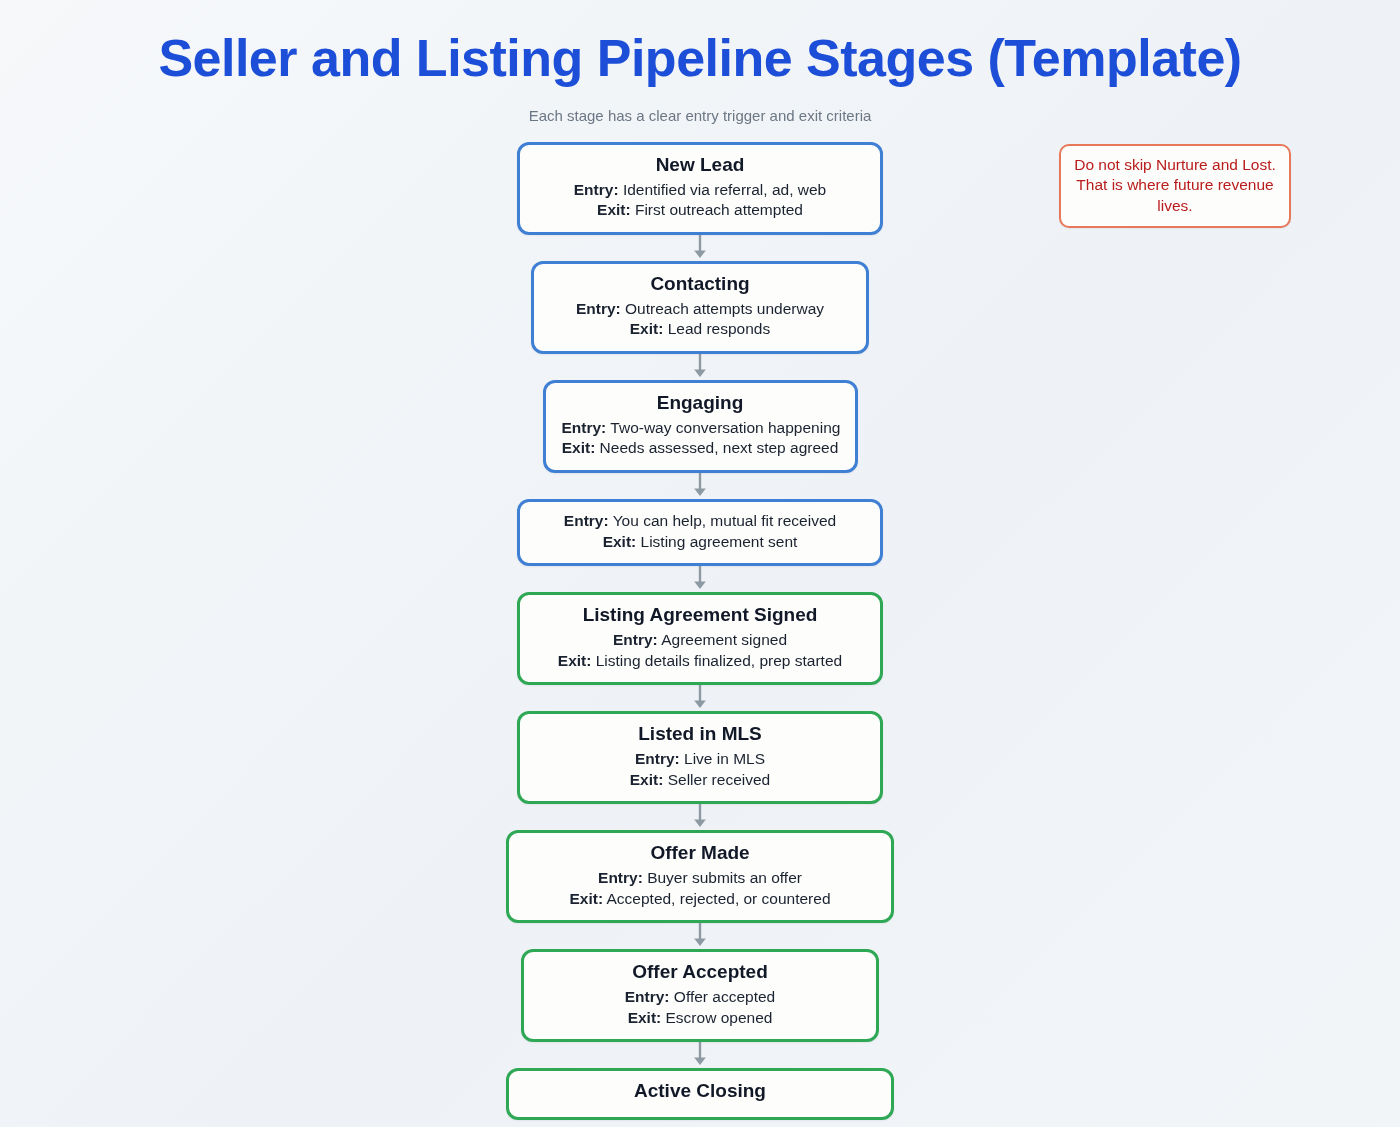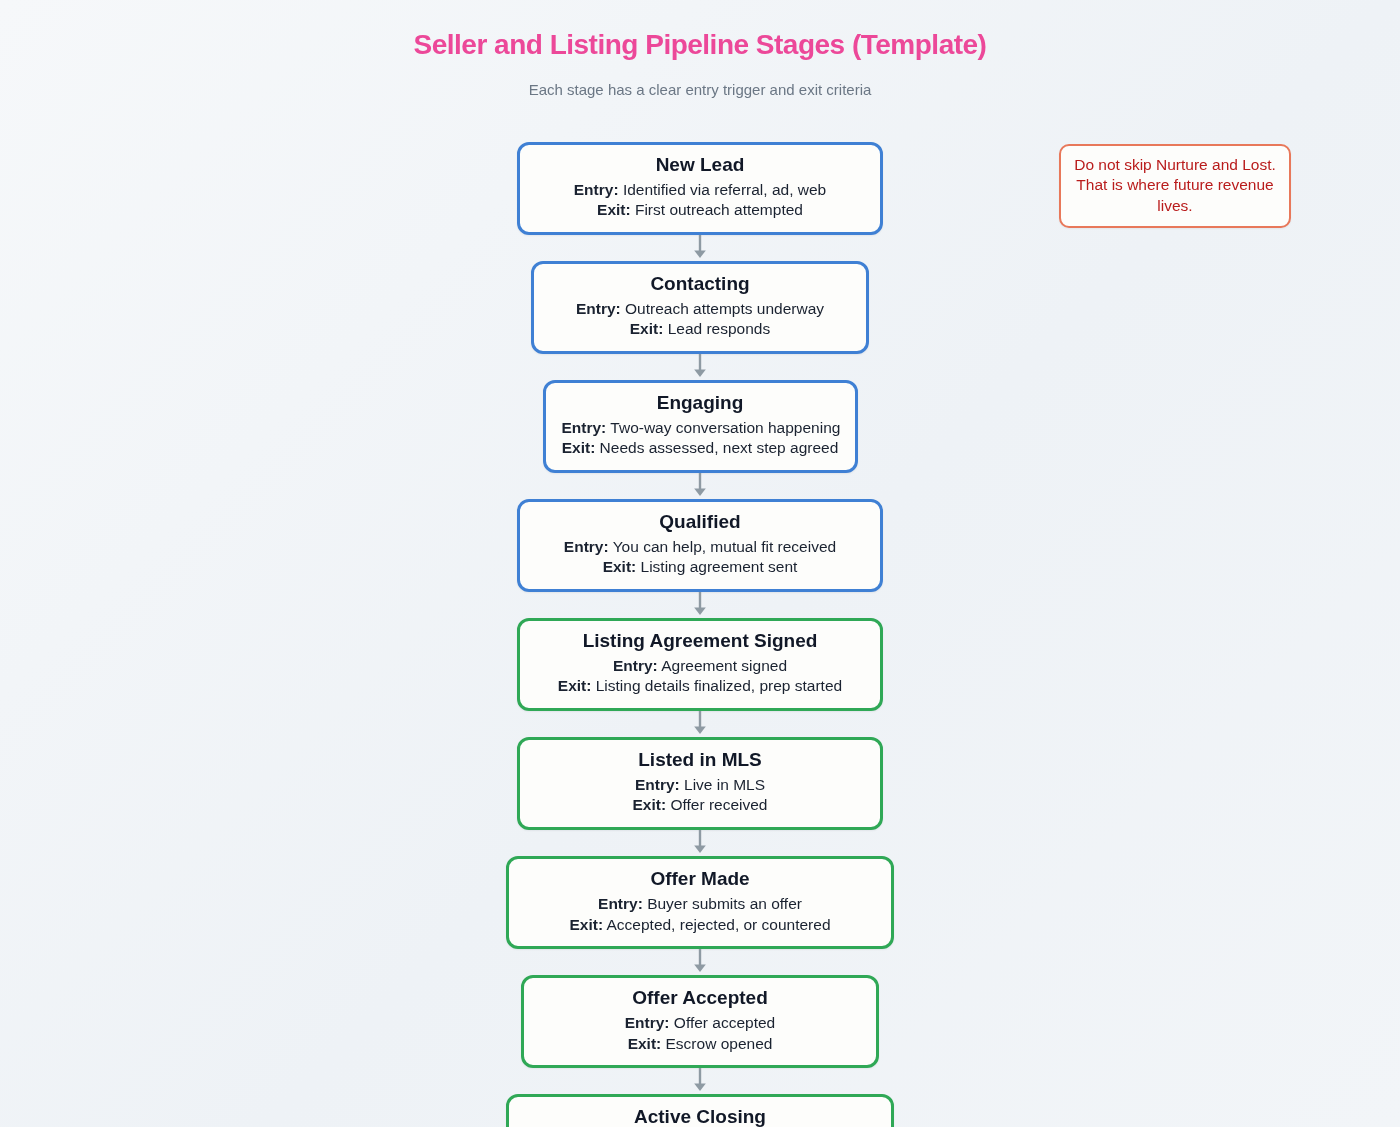--- a/index.html
+++ b/index.html
@@ -15,23 +15,23 @@
     overflow: hidden;
     position: relative;
   }
 
   
   .header {
     padding-top: 30px;
     text-align: center;
   }
   .page-title {
-    font-size: 28px;
+    font-size: 52px;
     font-weight: bold;
-    color: #ec4899;
+    color: #1d4ed8;
     letter-spacing: -0.5px;
     line-height: 1.1;
     margin: 0;
   }
   .page-subtitle {
     font-size: 15px;
     color: #6b7785;
     margin-top: 20px;
     font-weight: normal;
   }
@@ -153,21 +153,20 @@
       </div>
     </div>
     <div class="arrow">
       <svg width="22" height="26" viewBox="0 0 22 26">
         <line x1="11" y1="0" x2="11" y2="17" stroke="#8e9aa3" stroke-width="2.4"></line>
         <path d="M5.2 15.4 L11 23 L16.8 15.4 Z" fill="#8e9aa3"></path>
       </svg>
     </div>
     <div class="stage-row">
       <div class="node blue" style="width: 366px;">
-        <div class="node-title">Qualified</div>
         <div class="node-line"><b>Entry:</b><span> You can help, mutual fit received</span></div>
         <div class="node-line"><b>Exit:</b><span> Listing agreement sent</span></div>
       </div>
     </div>
     <div class="arrow">
       <svg width="22" height="26" viewBox="0 0 22 26">
         <line x1="11" y1="0" x2="11" y2="17" stroke="#8e9aa3" stroke-width="2.4"></line>
         <path d="M5.2 15.4 L11 23 L16.8 15.4 Z" fill="#8e9aa3"></path>
       </svg>
     </div>
@@ -181,21 +180,21 @@
     <div class="arrow">
       <svg width="22" height="26" viewBox="0 0 22 26">
         <line x1="11" y1="0" x2="11" y2="17" stroke="#8e9aa3" stroke-width="2.4"></line>
         <path d="M5.2 15.4 L11 23 L16.8 15.4 Z" fill="#8e9aa3"></path>
       </svg>
     </div>
     <div class="stage-row">
       <div class="node green" style="width: 366px;">
         <div class="node-title">Listed in MLS</div>
         <div class="node-line"><b>Entry:</b><span> Live in MLS</span></div>
-        <div class="node-line"><b>Exit:</b><span> Offer received</span></div>
+        <div class="node-line"><b>Exit:</b><span> Seller received</span></div>
       </div>
     </div>
     <div class="arrow">
       <svg width="22" height="26" viewBox="0 0 22 26">
         <line x1="11" y1="0" x2="11" y2="17" stroke="#8e9aa3" stroke-width="2.4"></line>
         <path d="M5.2 15.4 L11 23 L16.8 15.4 Z" fill="#8e9aa3"></path>
       </svg>
     </div>
     <div class="stage-row">
       <div class="node green" style="width: 388px;">

